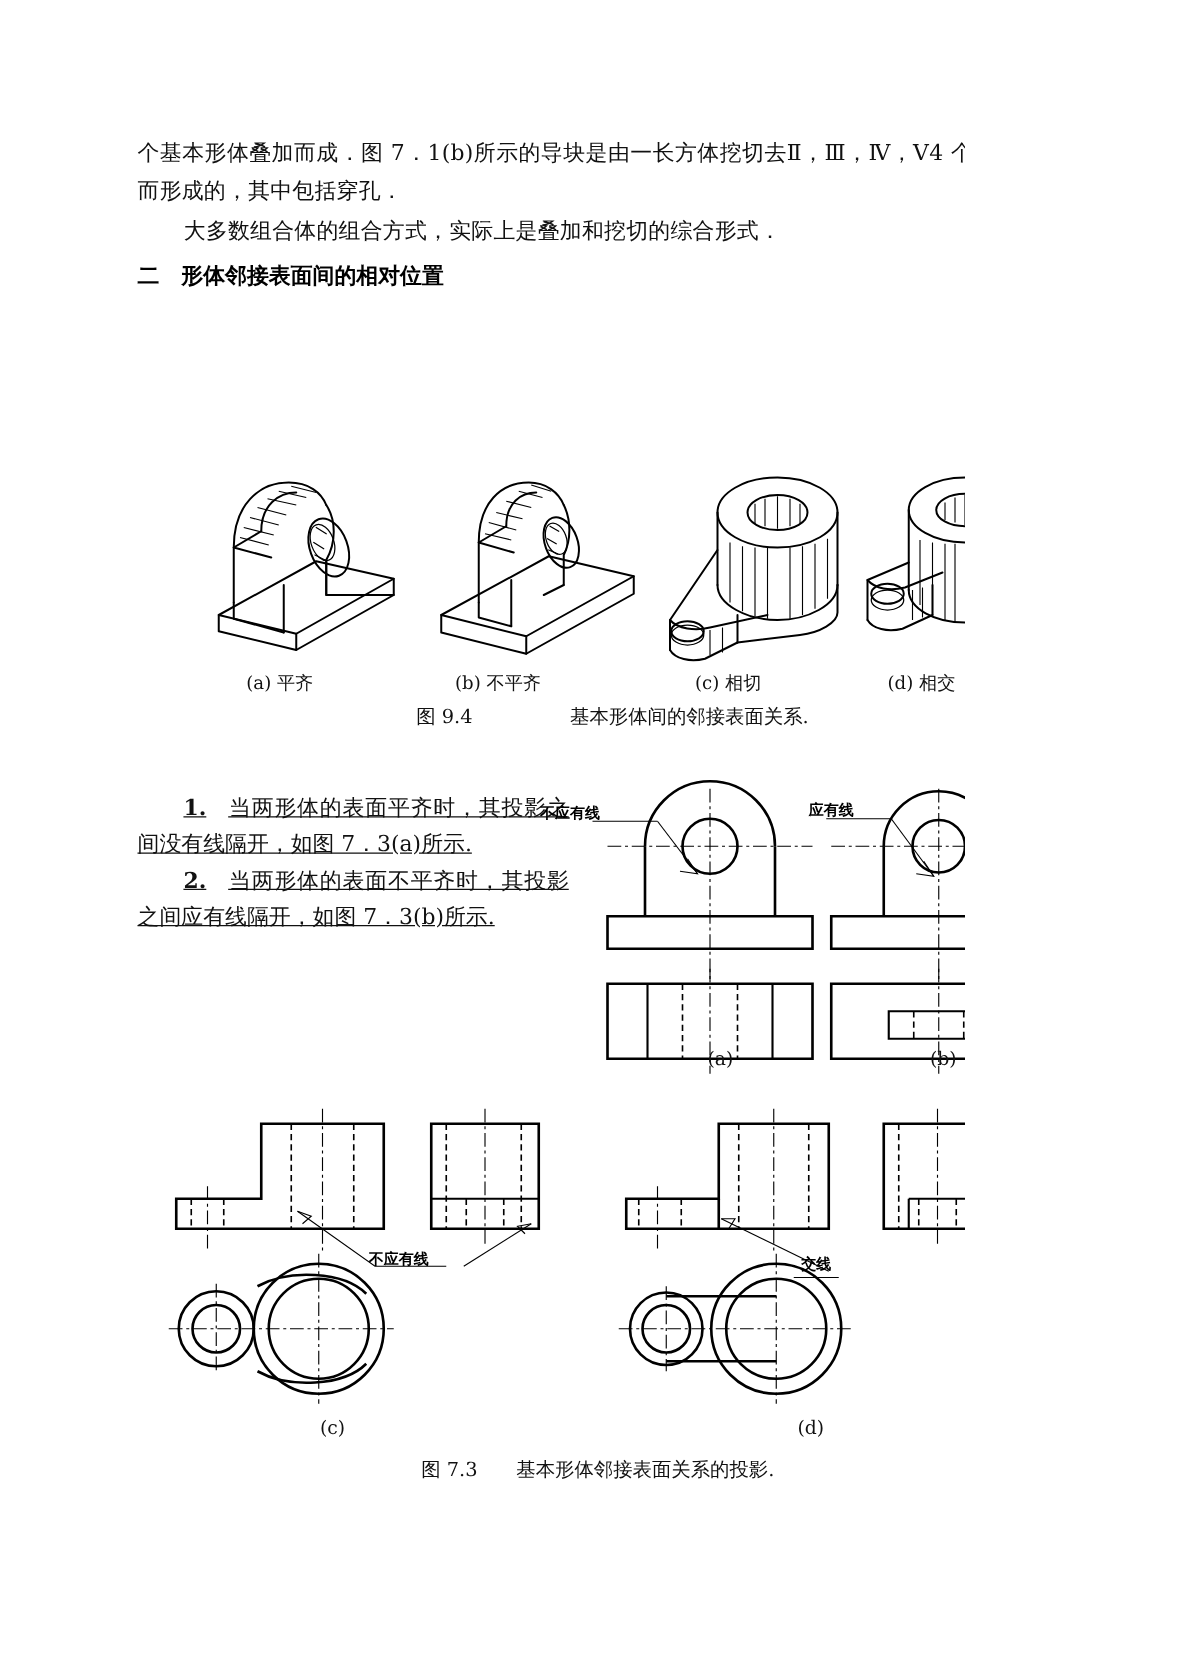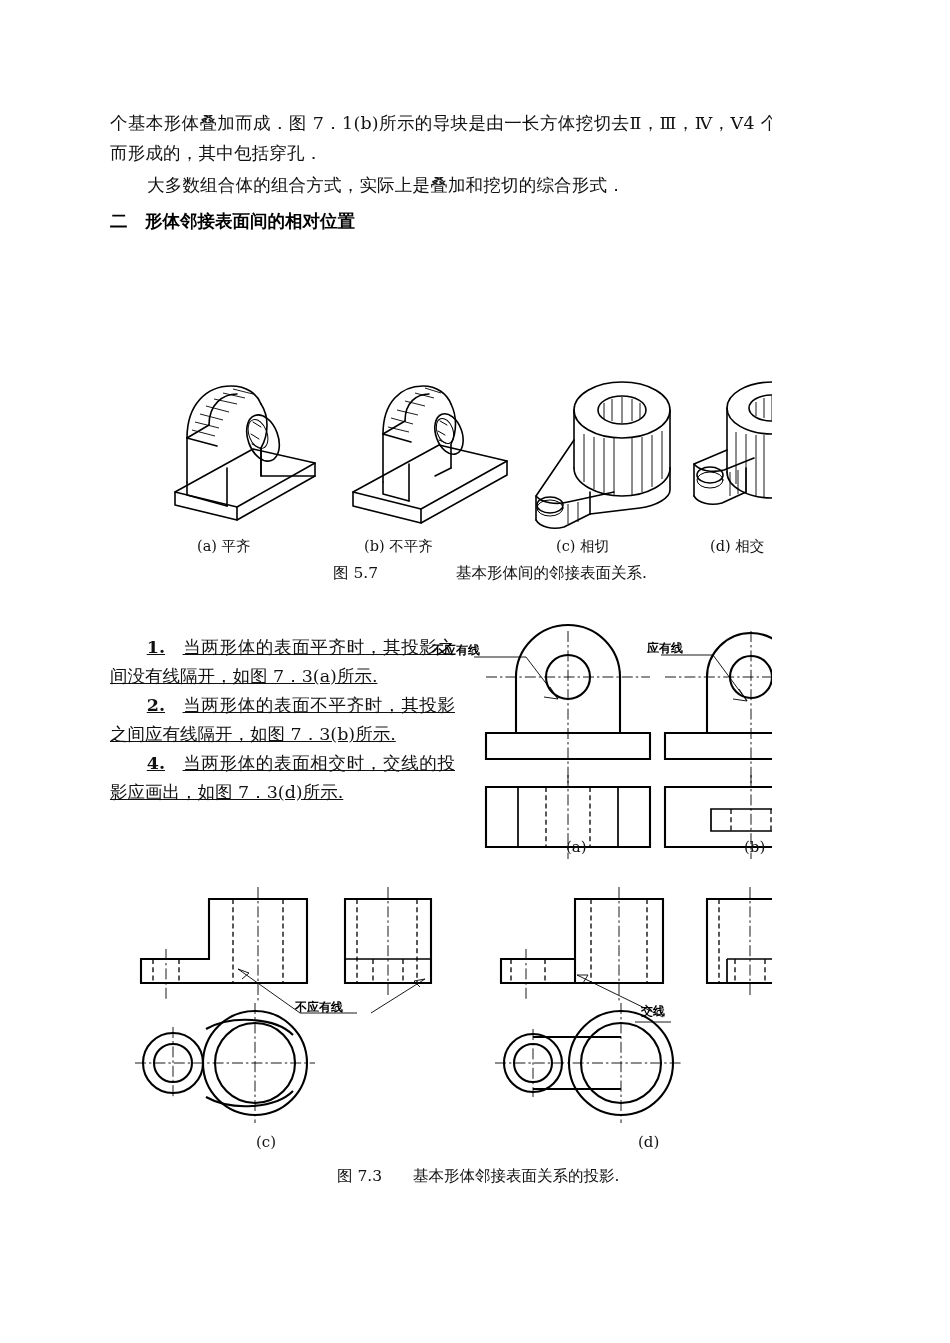--- a/index.html
+++ b/index.html
@@ -250,32 +250,29 @@
         </g>
       </g>
     </svg>
   </div>
 
   <div class="sub-label" style="left:197px; top:537px;">(a) 平齐</div>
   <div class="sub-label" style="left:364px; top:537px;">(b) 不平齐</div>
   <div class="sub-label" style="left:556px; top:537px;">(c) 相切</div>
   <div class="sub-label" style="left:710px; top:537px;">(d) 相交</div>
 
-  <div class="caption" style="left:333px; top:562px;">图 5.7</div>
+  <div class="caption" style="left:333px; top:562px;">图 9.4</div>
   <div class="caption" style="left:418px; top:562px;margin-left:38px;">基本形体间的邻接表面关系.</div>
 
   <div class="listblock" style="left:110px; top:633px; width:345px;">
     <p>
       <span class="num">1.</span><span>当两形体的表面平齐时，其投影之间没有线隔开，如图 7．3(a)所示.</span>
     </p>
     <p>
       <span class="num">2.</span><span>当两形体的表面不平齐时，其投影之间应有线隔开，如图 7．3(b)所示.</span>
-    </p>
-    <p>
-      <span class="num">4.</span><span>当两形体的表面相交时，交线的投影应画出，如图 7．3(d)所示.</span>
     </p>
   </div>
 
   <div class="figbox" style="left:470px; top:625px; width:190px; height:225px;">
     <svg width="190" height="225" viewBox="0 0 190 225">
 
       <path class="solid" d="M16,108 L180,108 L180,134 L16,134 Z"></path>
 
       <path class="solid" d="M46,108 L46,52"></path>
       <path class="solid" d="M150,108 L150,52"></path>

